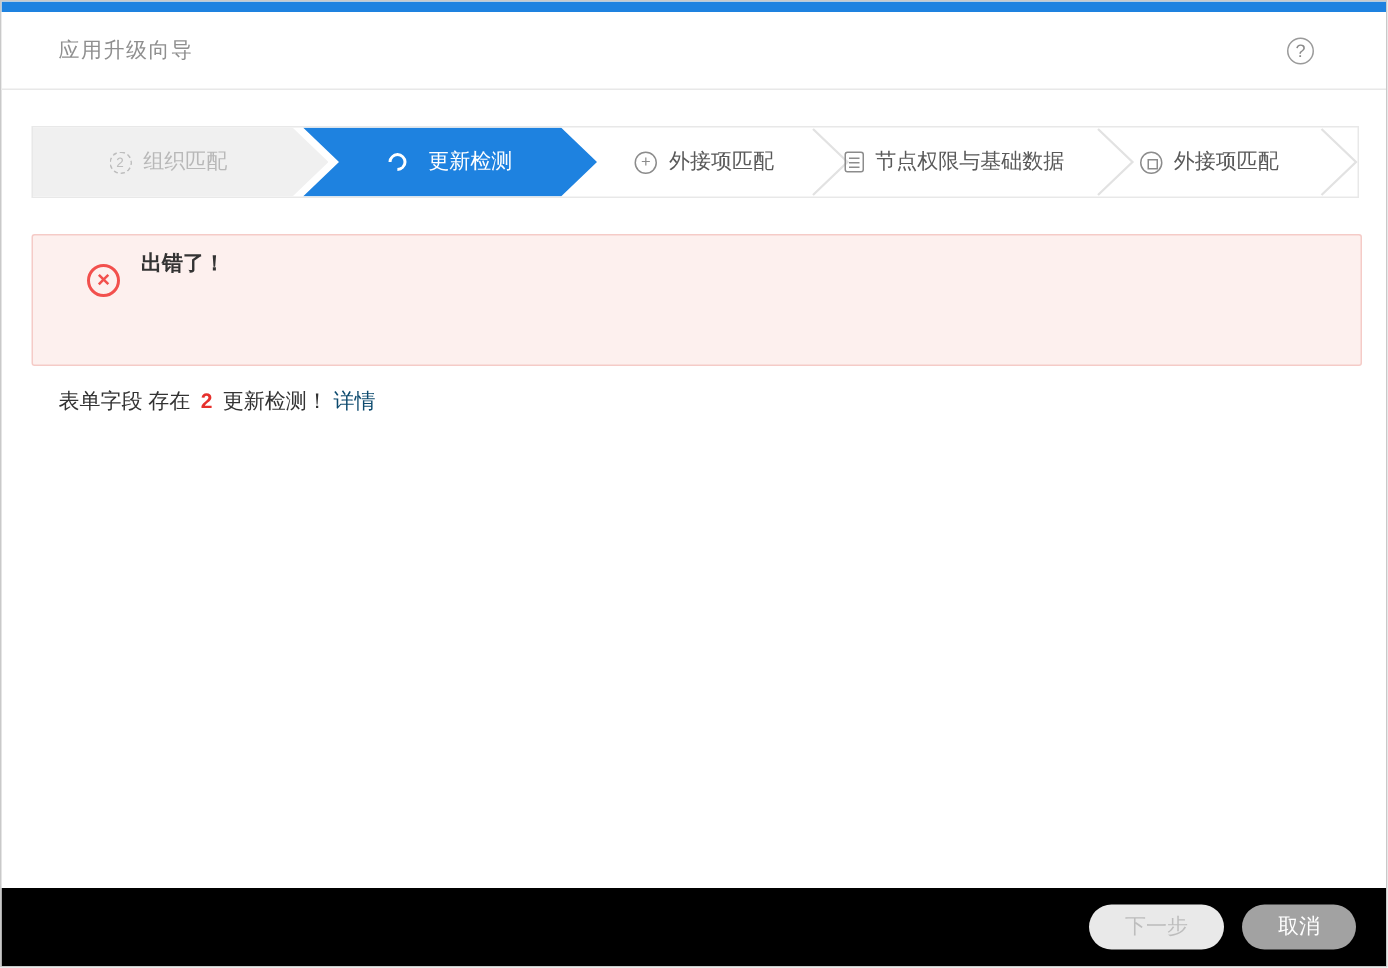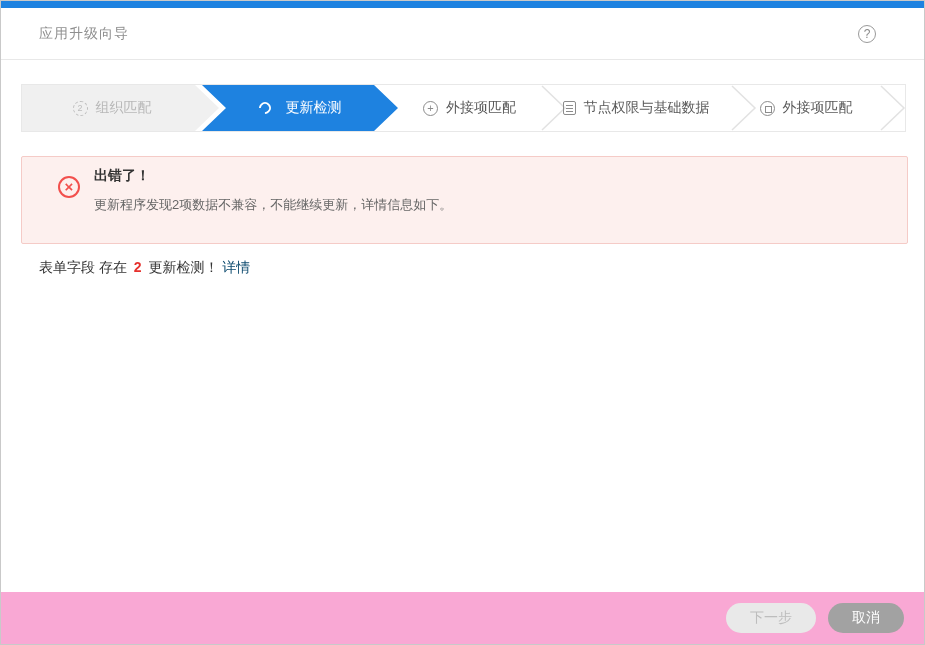--- a/index.html
+++ b/index.html
@@ -68,21 +68,21 @@
   .error-text-col { padding-left:14px; }
   .error-title { margin-top:10px; font-size:14px; font-weight:bold; color:#333; }
   .error-message { margin-top:11px; font-size:13px; color:#666; }
 
   
   .result-line { position:absolute; top:258px; left:38px; font-size:14px; color:#333; }
   .result-count { color:#e6302c; font-weight:bold; padding:0 3px; }
   .detail-link { color:#0c4a6e; cursor:pointer; text-decoration:none; }
 
   
-  .footer { position:absolute; left:0; right:0; bottom:0; height:52px; background:#f9a8d4;
+  .footer { position:absolute; left:0; right:0; bottom:0; height:52px; background:#000000;
     display:flex; align-items:center; justify-content:flex-end; gap:12px; padding-right:20px; }
   .btn { height:30px; border:none; border-radius:15px; font-size:14px; padding:0 24px; }
   .btn-next { background:#e9e9e9; color:#bdbdbd; cursor:default; }
   .btn-cancel { background:#a2a2a2; color:#ffffff; cursor:pointer; }
 </style>
 </head>
 <body>
 
 <div class="window">
 
@@ -128,21 +128,20 @@
       <span>外接项匹配</span>
     </div>
   </div>
 
   <div class="error-box">
     <div class="error-icon-col">
       <div class="error-icon">×</div>
     </div>
     <div class="error-text-col">
       <div class="error-title">出错了！</div>
-      <div class="error-message">更新程序发现2项数据不兼容，不能继续更新，详情信息如下。</div>
     </div>
   </div>
 
   <div class="result-line">
     <span>表单字段 存在</span>
     <span class="result-count">2</span>
     <span>更新检测！</span>
     <a class="detail-link">详情</a>
   </div>
 

